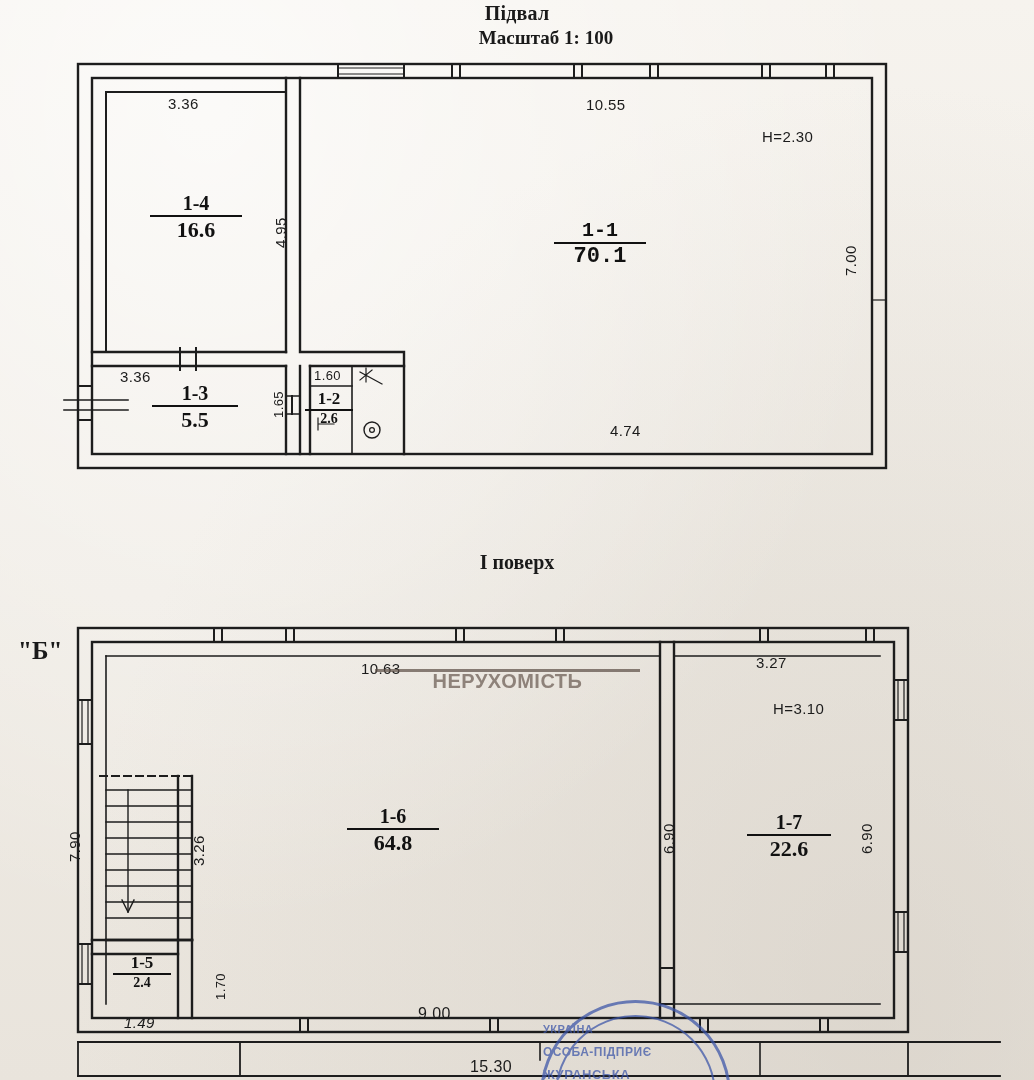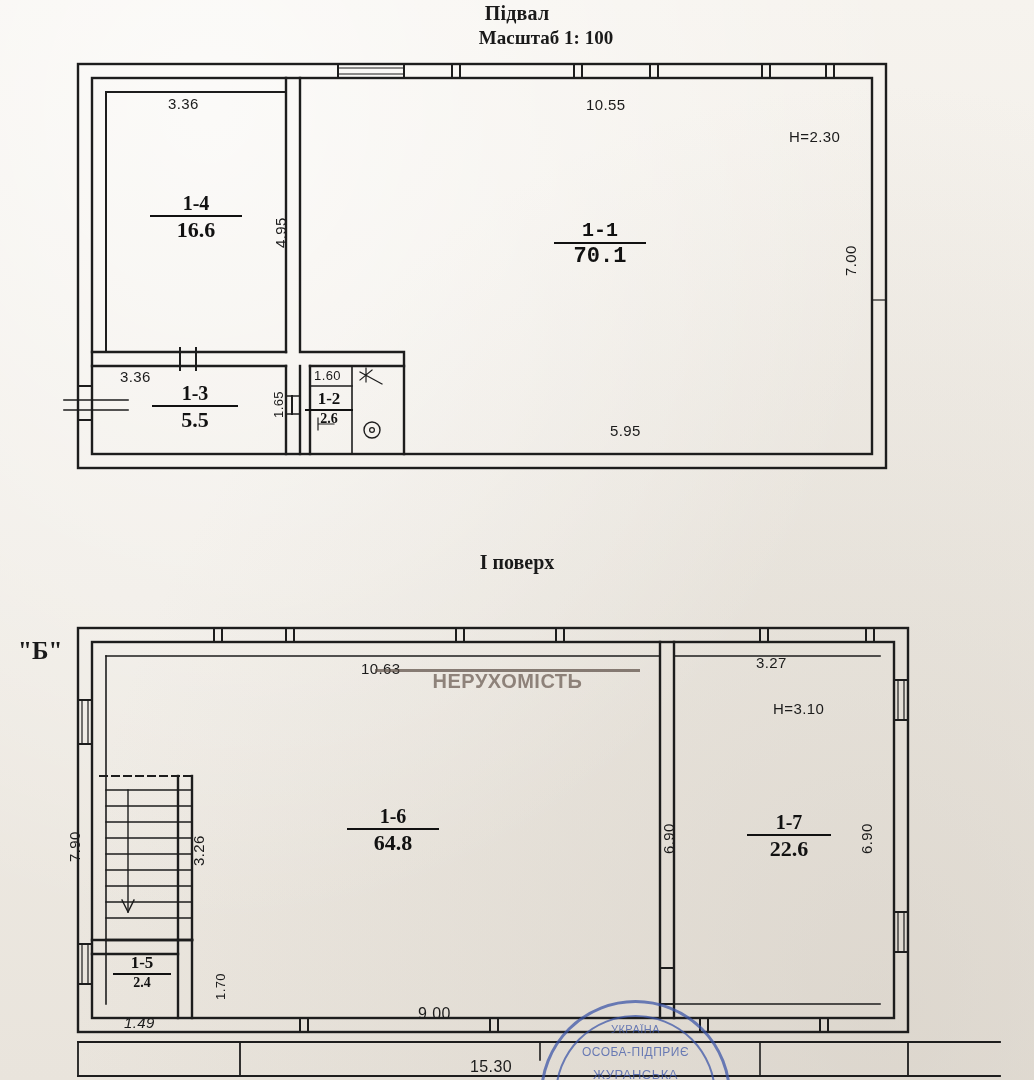--- a/index.html
+++ b/index.html
@@ -148,23 +148,22 @@
   #stamp::after {
     content: "";
     position: absolute;
     inset: 12px;
     border: 2px solid #3a54a8;
     border-radius: 50%;
   }
   #stamp .st-t {
     position: absolute;
     left: 0; width: 185px;
-    text-align: center;
     font-size: 11px;
-    font-weight: normal;
+    font-weight: bold;
     letter-spacing: .5px;
   }
   #stamp .st1 { top: 20px; }
   #stamp .st2 { top: 42px; font-size: 12px; }
   #stamp .st3 { top: 64px; font-size: 13px; }
 
   .ghost {
     position: absolute;
     color: #b9b2a8;
     font-weight: bold;
@@ -312,27 +311,27 @@
     <span class="num">1-3</span>
     <span class="area">5.5</span>
   </div>
   <div class="room small" style="left:305px; top:390px; width:48px;">
     <span class="num">1-2</span>
     <span class="area">2.6</span>
   </div>
 
   <div class="dim" style="left:168px; top:95px;">3.36</div>
   <div class="dim" style="left:586px; top:96px;">10.55</div>
-  <div class="dim" style="left:762px; top:128px;margin-left:27px;">H=2.30</div>
+  <div class="dim" style="left:762px; top:128px;">H=2.30</div>
   <div class="dim v" style="left:272px; top:248px;">4.95</div>
   <div class="dim v" style="left:842px; top:276px;">7.00</div>
   <div class="dim" style="left:120px; top:368px;">3.36</div>
   <div class="dim v" style="left:271px; top:418px; font-size:13px;">1.65</div>
   <div class="dim" style="left:314px; top:368px; font-size:13px;">1.60</div>
-  <div class="dim" style="left:610px; top:422px;">5.95</div>
+  <div class="dim" style="left:610px; top:422px;">4.74</div>
 
   <div class="room" style="left:347px; top:806px; width:92px;">
     <span class="num">1-6</span>
     <span class="area">64.8</span>
   </div>
   <div class="room" style="left:747px; top:812px; width:84px;">
     <span class="num">1-7</span>
     <span class="area">22.6</span>
   </div>
   <div class="room small" style="left:113px; top:954px; width:58px;">

